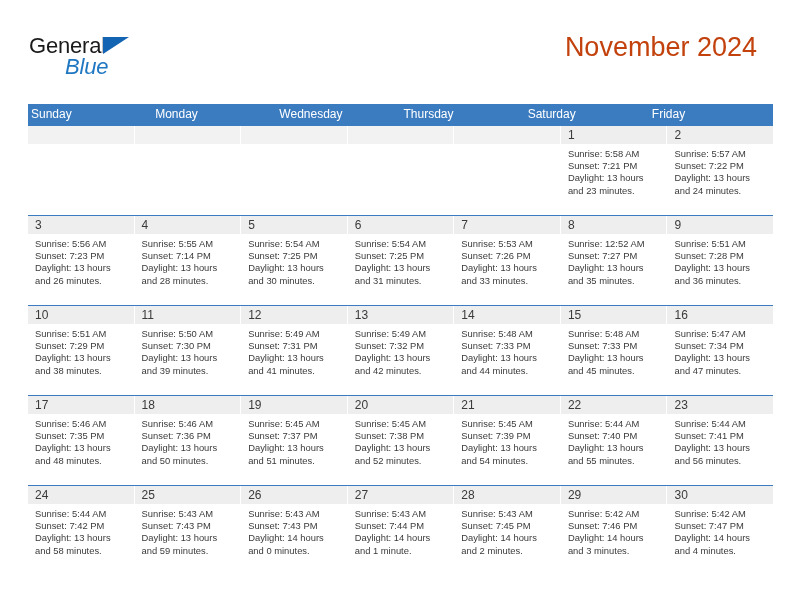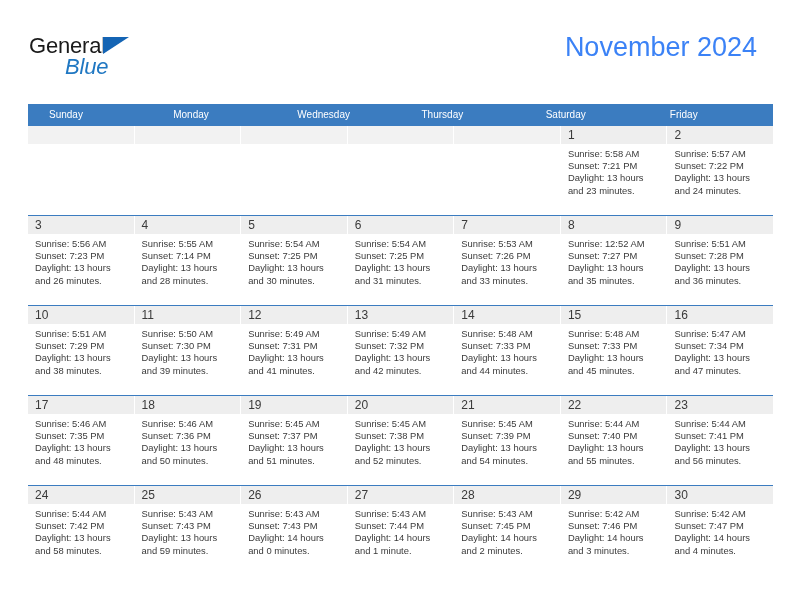--- a/index.html
+++ b/index.html
@@ -65,21 +65,21 @@
     letter-spacing: -0.2px;
     font-family: "Liberation Sans", sans-serif;
     font-style: italic;
   }
 
   .title {
     position: absolute;
     right: 35px;
     top: 31px;
     font-size: 27px;
-    color: #3b82f6;
+    color: #c2410c;
     font-weight: normal;
     white-space: nowrap;
     line-height: 32px;
   }
   .subtitle {
     position: absolute;
     right: 35px;
     top: 78px;
     font-size: 20px;
     color: #3a3a3a;
@@ -96,23 +96,23 @@
     width: 745px;
   }
   .weekdays {
     display: flex;
     background: #3b7cc0;
     height: 21px;
   }
   .weekday {
     flex: 1 1 0;
     color: #ffffff;
-    font-size: 10px;
+    font-size: 12px;
     line-height: 21px;
-    padding-left: 21px;
+    padding-left: 3px;
     box-sizing: border-box;
     overflow: hidden;
     white-space: nowrap;
   }
   .week {
     display: flex;
     height: 90px;
     border-top: 1px solid #3b7cc0;
     box-sizing: border-box;
   }

